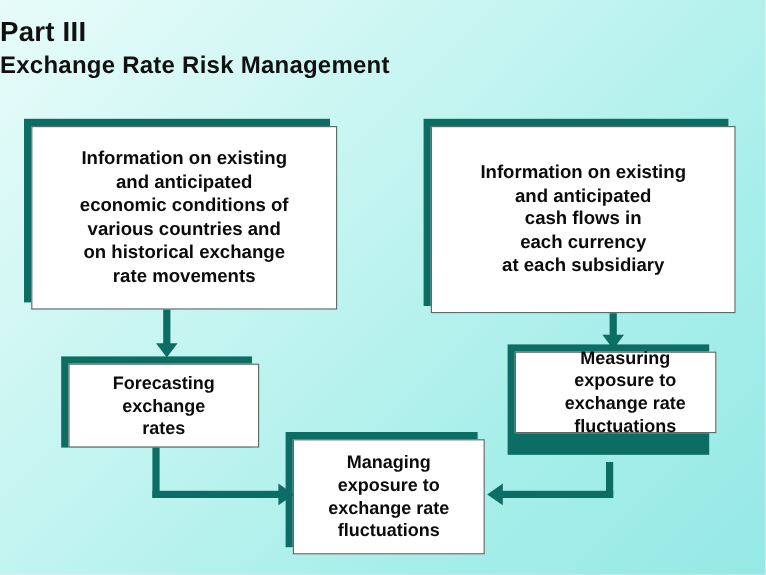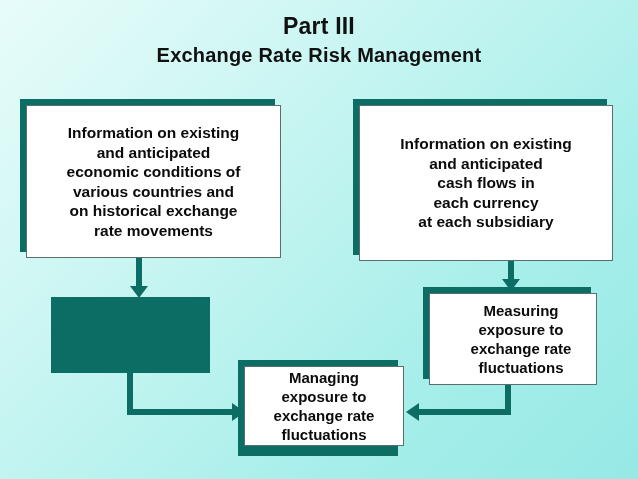--- a/index.html
+++ b/index.html
@@ -19,21 +19,20 @@
     background: linear-gradient(135deg, #e7fcfa 0%, #d5f8f5 22%, #bdf3ef 48%, #a6eeea 72%, #96e9e6 100%);
     overflow: hidden;
   }
 
   
   .title-block {
     position: absolute;
     left: 0;
     top: 12px;
     width: 638px;
-    text-align: center;
     color: #111111;
   }
   .title-line1 {
     font-size: 23px;
     font-weight: bold;
     line-height: 28px;
     letter-spacing: 0.2px;
   }
   .title-line2 {
     font-size: 20px;
@@ -127,31 +126,36 @@
   <div class="shadow" style="left:353px; top:99px; width:254px; height:156px;"></div>
   <div class="node n-big" style="left:359px; top:105px; width:254px; height:156px;">
     <span class="node-text">Information on existing
 and anticipated
 cash flows in
 each currency
 at each subsidiary</span>
   </div>
 
   <div class="shadow" style="left:51px; top:297px; width:159px; height:76px;"></div>
+  <div class="node n-mid" style="left:57px; top:303px; width:159px; height:70px;">
+    <span class="node-text">Forecasting
+exchange
+rates</span>
+  </div>
 
   <div class="shadow" style="left:423px; top:287px; width:168px; height:92px;"></div>
-  <div class="node n-mid" style="left:429px; top:293px; width:168px; height:92px;padding-left:16px;">
+  <div class="node n-mid" style="left:429px; top:293px; width:168px; height:68px;padding-left:16px;">
     <span class="node-text">Measuring
 exposure to
 exchange rate
 fluctuations</span>
   </div>
 
   <div class="shadow" style="left:238px; top:360px; width:160px; height:96px;"></div>
-  <div class="node n-mid" style="left:244px; top:366px; width:160px; height:80px;">
+  <div class="node n-mid" style="left:244px; top:366px; width:160px; height:96px;">
     <span class="node-text">Managing
 exposure to
 exchange rate
 fluctuations</span>
   </div>
 
   <div class="conn" style="left:136px; top:258px; width:6px; height:30px;"></div>
   <div class="arrow-down" style="left:130px; top:286px;"></div>
 
   <div class="conn" style="left:508px; top:261px; width:6px; height:20px;"></div>

